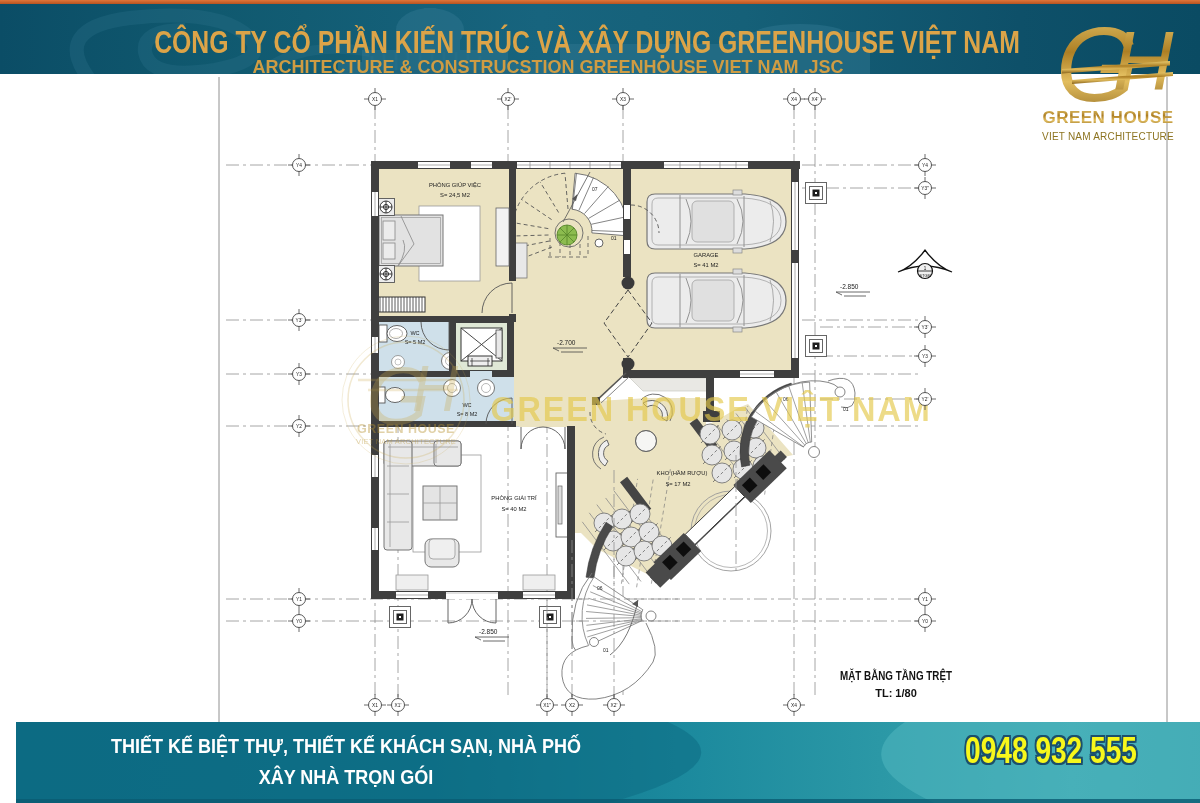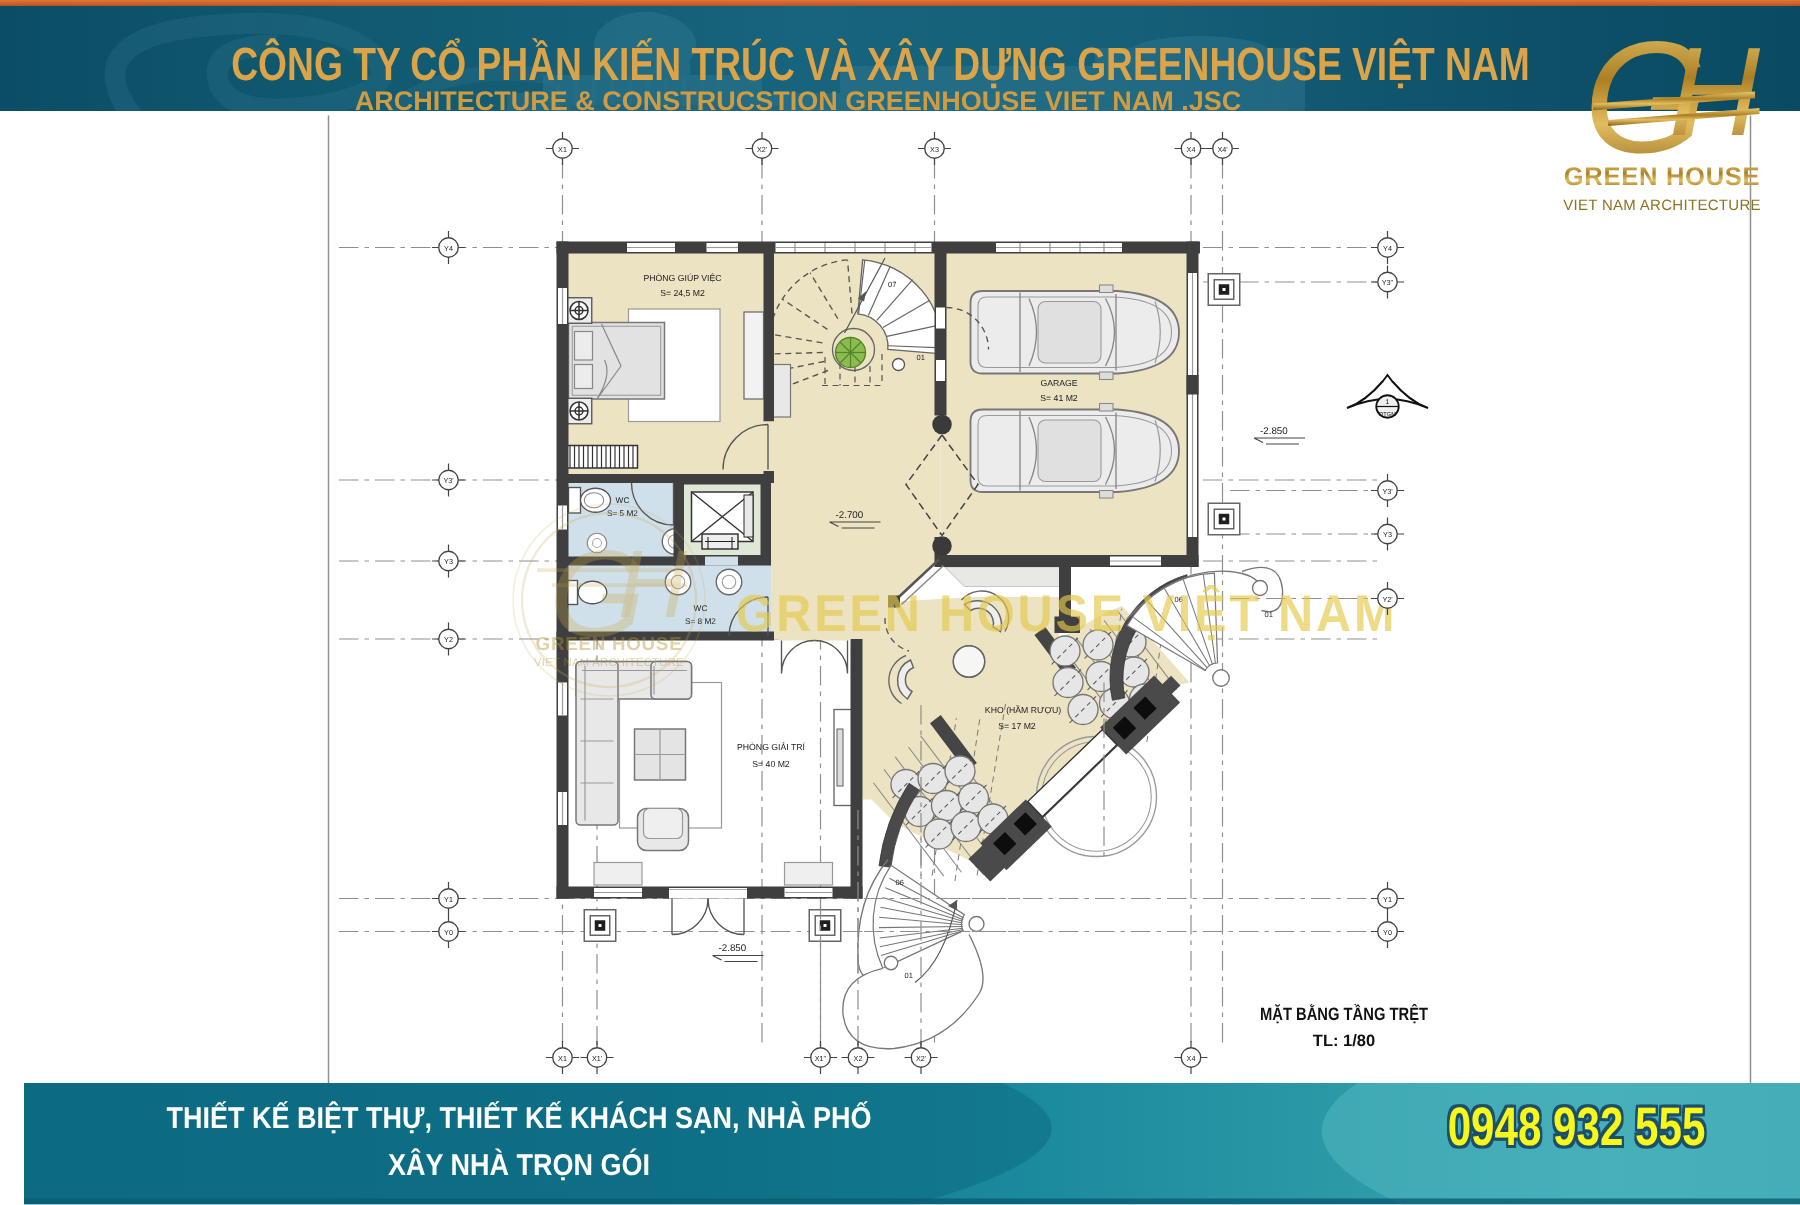--- a/index.html
+++ b/index.html
@@ -3,21 +3,21 @@
 <meta charset="utf-8">
 <style>
   html,body{margin:0;padding:0;}
   body{width:1200px;height:803px;position:relative;background:#fff;overflow:hidden;
        font-family:"Liberation Sans",sans-serif;}
   #header{position:absolute;left:0;top:0;width:1200px;height:74px;
     background:linear-gradient(90deg,#0b4d66 0%,#10596f 18%,#17647e 45%,#156078 62%,#0e5069 85%,#0a4b63 100%);}
   #hdr-orange{position:absolute;left:0;top:0;width:1200px;height:4px;background:linear-gradient(180deg,#e0763a,#b85320);}
   #hdr-line1{position:absolute;left:0;top:25px;width:1174px;text-align:center;
     font-size:31px;font-weight:bold;color:#dca448;white-space:nowrap;transform:scaleX(0.8);}
-  #hdr-line2{position:absolute;left:0;top:57px;width:1064px;text-align:center;
+  #hdr-line2{position:absolute;left:16px;top:57px;width:1064px;text-align:center;
     font-size:18px;font-weight:bold;color:#cf9c43;white-space:nowrap;}
   #footer{position:absolute;left:16px;top:722px;width:1200px;height:81px;
     background:linear-gradient(90deg,#0d6a83 0%,#0f7289 35%,#1b899d 55%,#2b98a6 72%,#3aa6b0 88%,#35a0ab 100%);}
   #ftr-l1{position:absolute;left:0;top:13px;width:660px;text-align:center;font-size:20px;font-weight:bold;color:#fff;white-space:nowrap;transform:scaleX(0.9);}
   #ftr-l2{position:absolute;left:0;top:44px;width:660px;text-align:center;font-size:20px;font-weight:bold;color:#fff;white-space:nowrap;transform:scaleX(0.9);}
   #ftr-phone{position:absolute;left:870px;top:8px;width:330px;text-align:center;font-size:36px;font-weight:bold;color:#f7f71b;
     text-shadow:-2px -2px 0 #1c4f6b,2px -2px 0 #1c4f6b,-2px 2px 0 #1c4f6b,2px 2px 0 #1c4f6b,0 -2px 0 #1c4f6b,0 2px 0 #1c4f6b,-2px 0 0 #1c4f6b,2px 0 0 #1c4f6b;white-space:nowrap;transform:scaleX(0.78);}
   #ftr-web{position:absolute;left:870px;top:52px;width:330px;text-align:center;font-size:19px;color:#fff;
     font-family:"Liberation Serif",serif;white-space:nowrap;}
   svg{position:absolute;left:0;top:0;}

